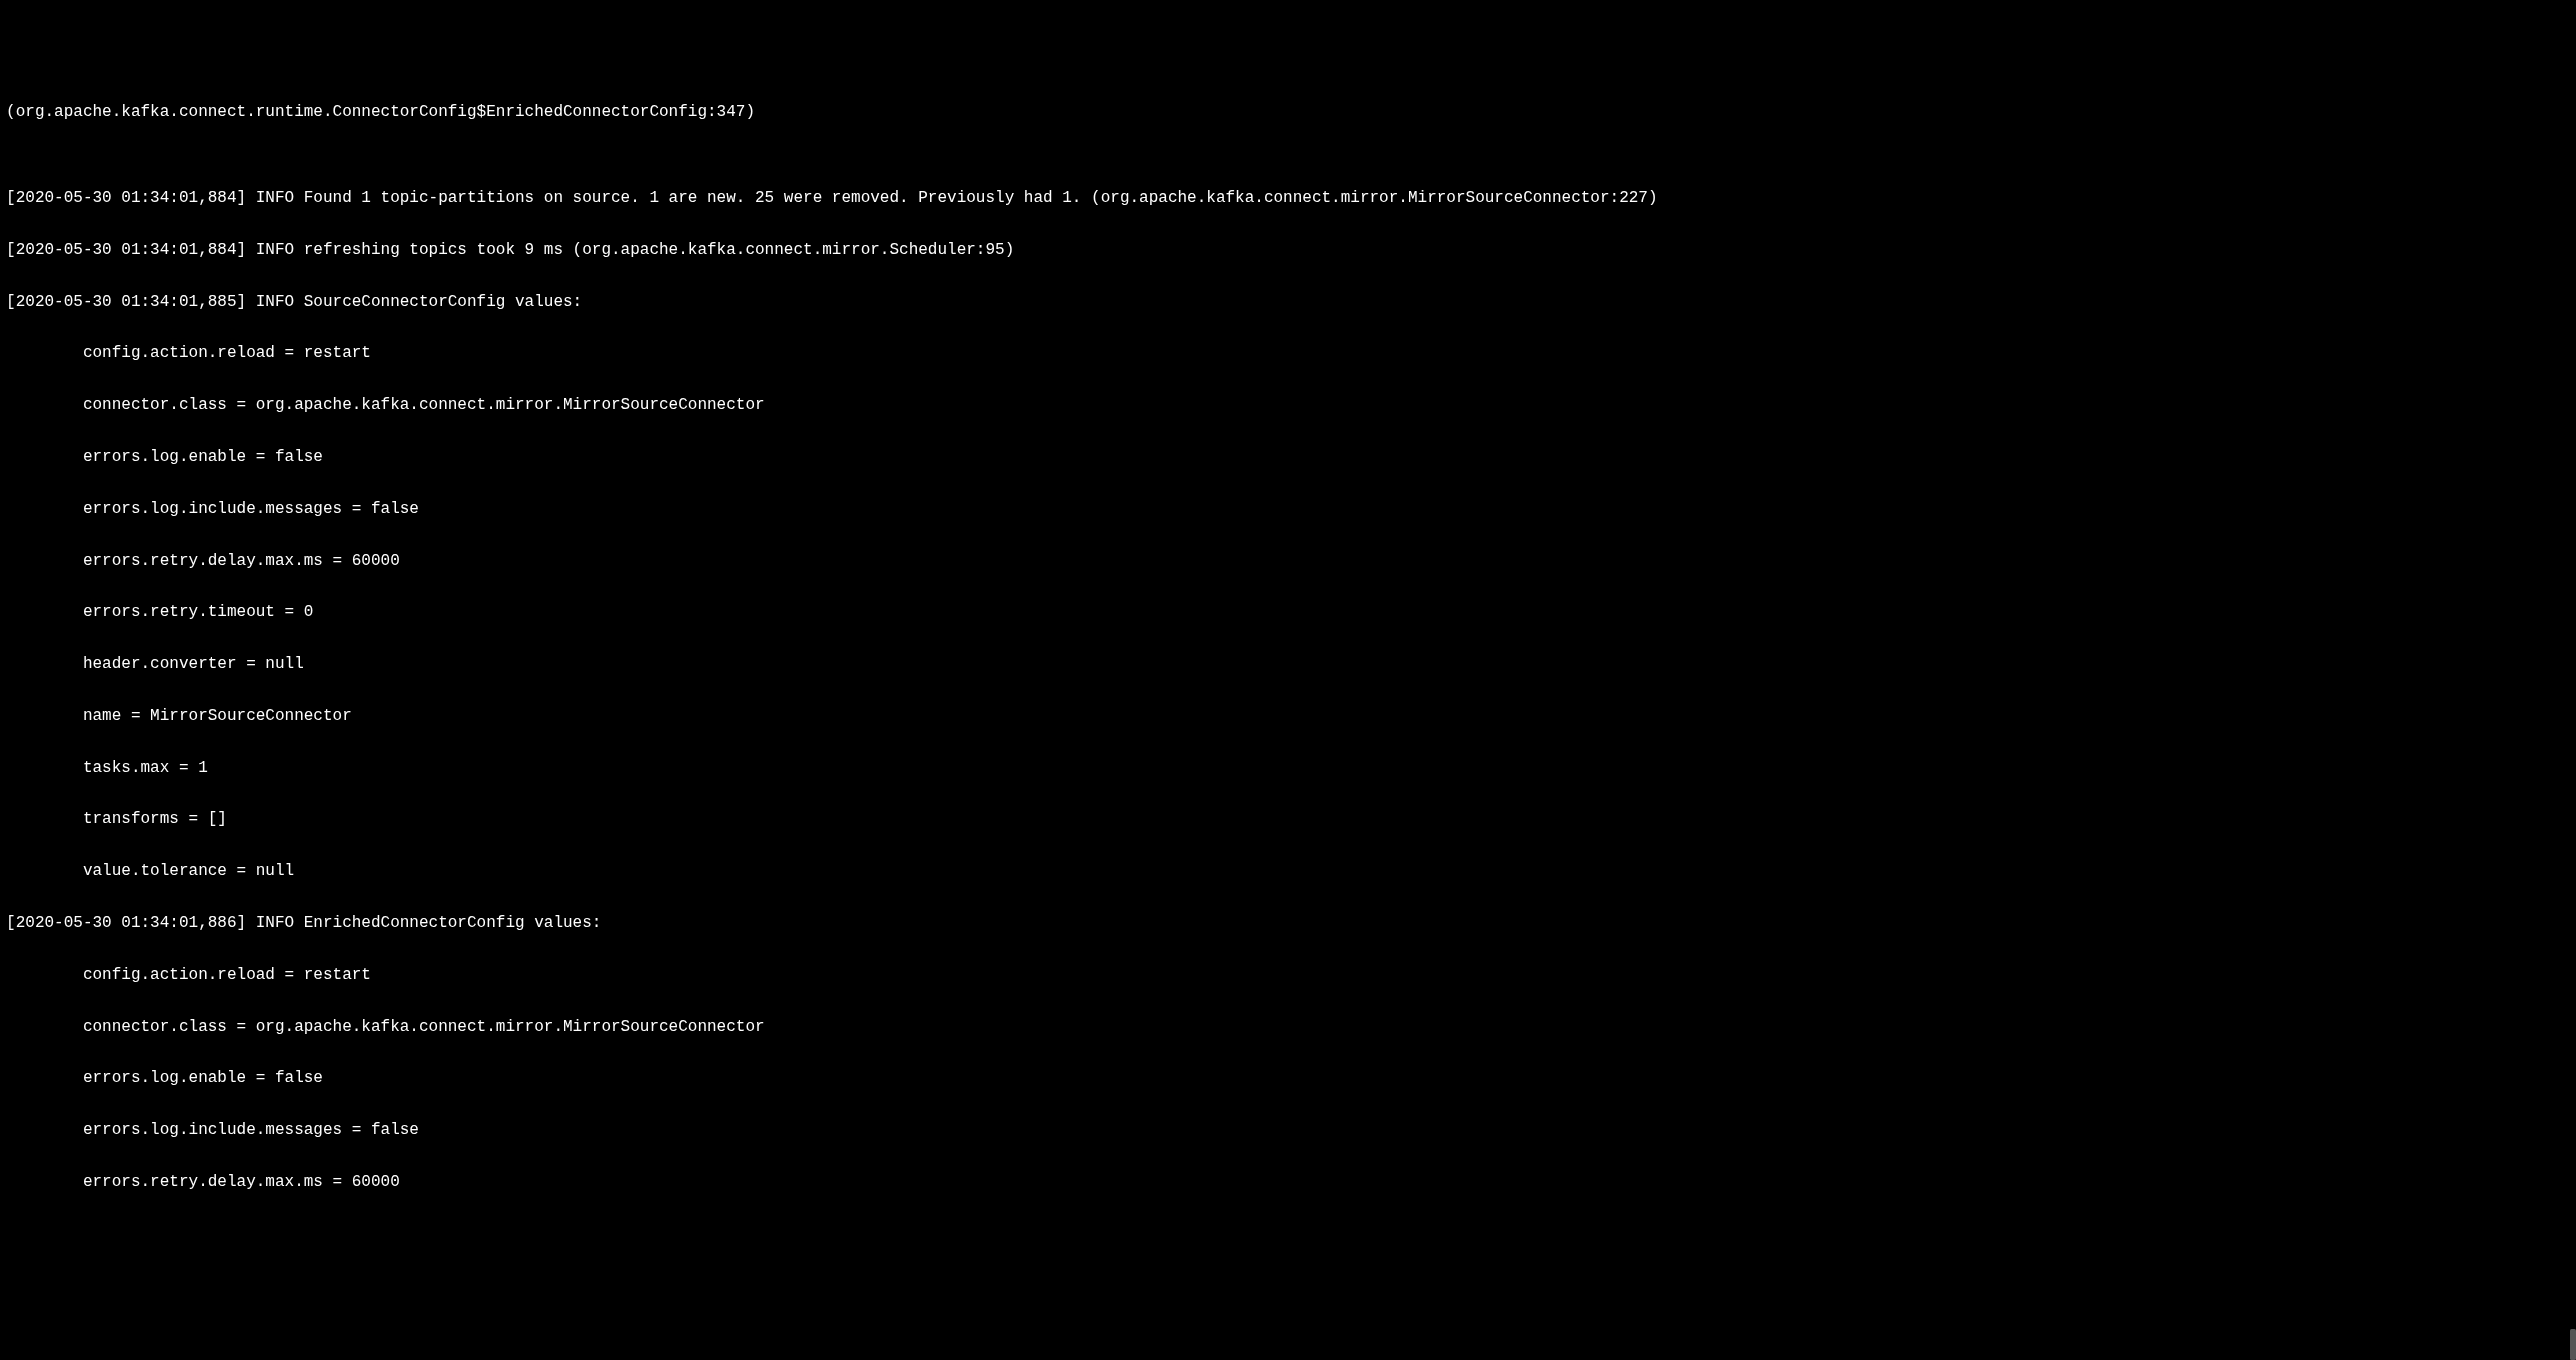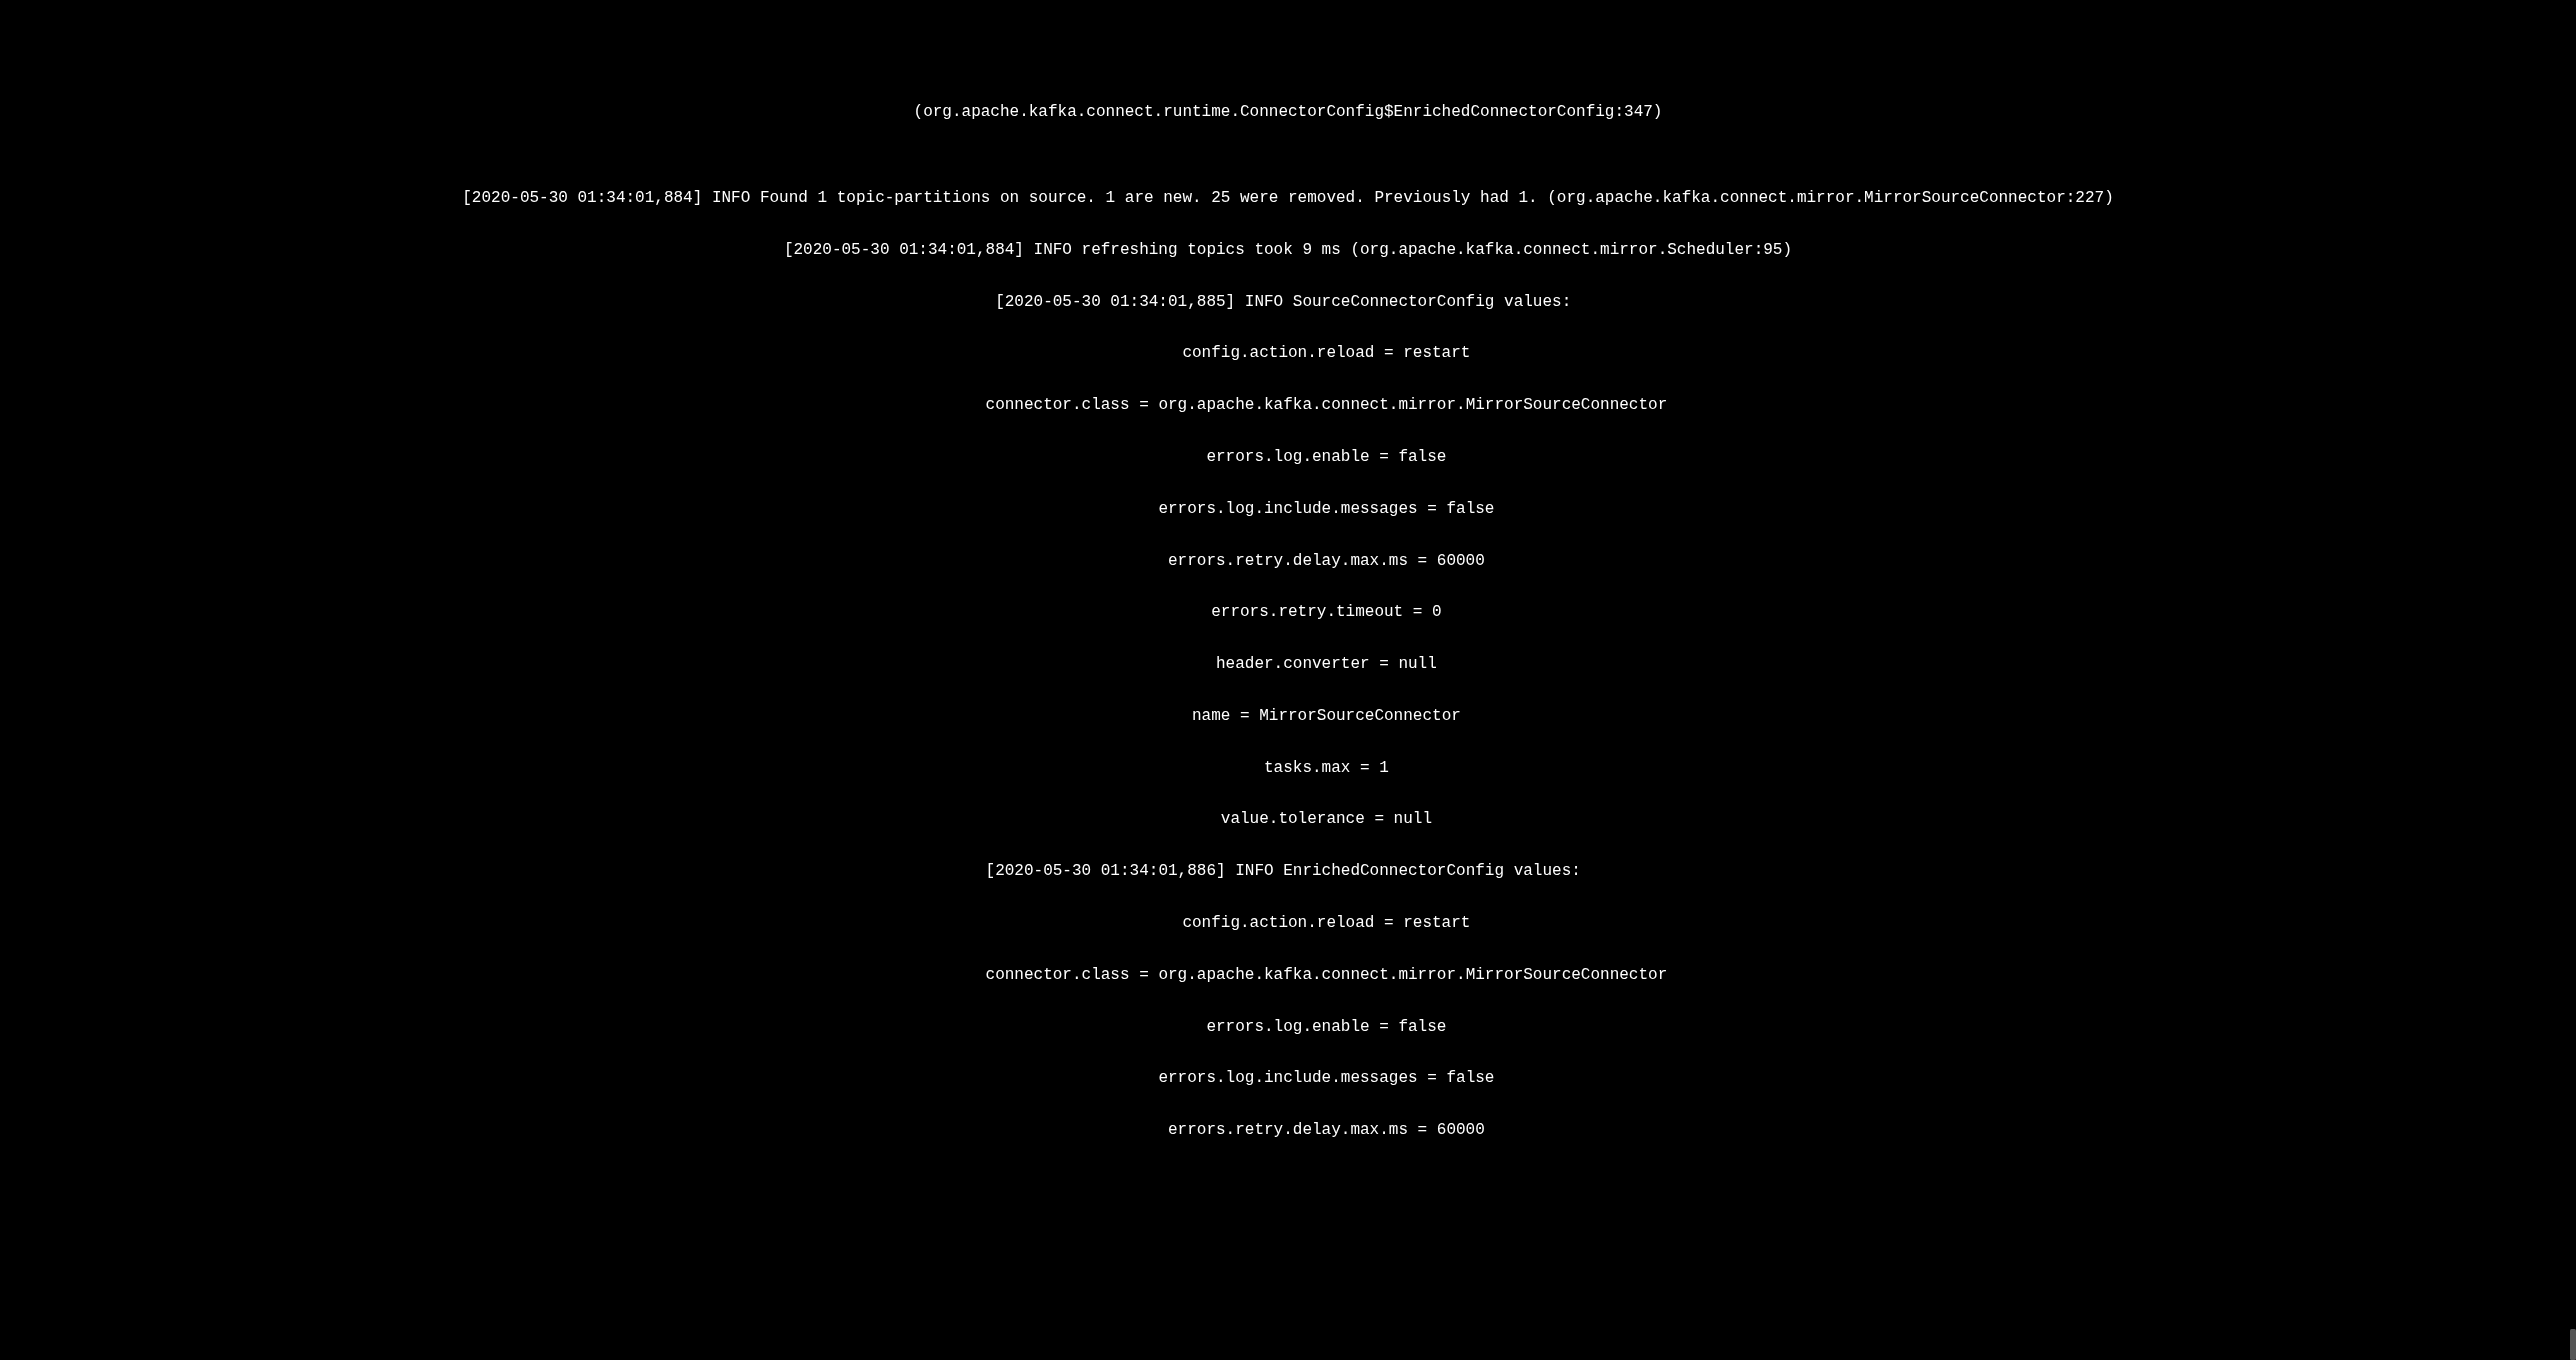--- a/index.html
+++ b/index.html
@@ -20,21 +20,20 @@
       height: 1360px;
       position: relative;
     }
     .terminal {
       padding: 0 6.1px;
       word-wrap: break-word;
       white-space: pre-wrap;
     }
     .log-line {
       display: block;
-      text-align: center;
     }
     .scrollbar {
       position: absolute;
       right: 0;
       bottom: 0;
       width: 6.1px;
       height: 31px;
       background-color: #555555;
       border-radius: 1.5px;
     }
@@ -52,20 +51,21 @@
   <span class="log-line">[2020-05-30 01:34:01,885] INFO SourceConnectorConfig values: </span>
   <span class="log-line">        config.action.reload = restart</span>
   <span class="log-line">        connector.class = org.apache.kafka.connect.mirror.MirrorSourceConnector</span>
   <span class="log-line">        errors.log.enable = false</span>
   <span class="log-line">        errors.log.include.messages = false</span>
   <span class="log-line">        errors.retry.delay.max.ms = 60000</span>
   <span class="log-line">        errors.retry.timeout = 0</span>
   <span class="log-line">        header.converter = null</span>
   <span class="log-line">        name = MirrorSourceConnector</span>
   <span class="log-line">        tasks.max = 1</span>
+  <span class="log-line">        transforms = []</span>
   <span class="log-line">        value.tolerance = null</span>
   <span class="log-line">[2020-05-30 01:34:01,886] INFO EnrichedConnectorConfig values: </span>
   <span class="log-line">        config.action.reload = restart</span>
   <span class="log-line">        connector.class = org.apache.kafka.connect.mirror.MirrorSourceConnector</span>
   <span class="log-line">        errors.log.enable = false</span>
   <span class="log-line">        errors.log.include.messages = false</span>
   <span class="log-line">        errors.retry.delay.max.ms = 60000</span>
   
   
   

